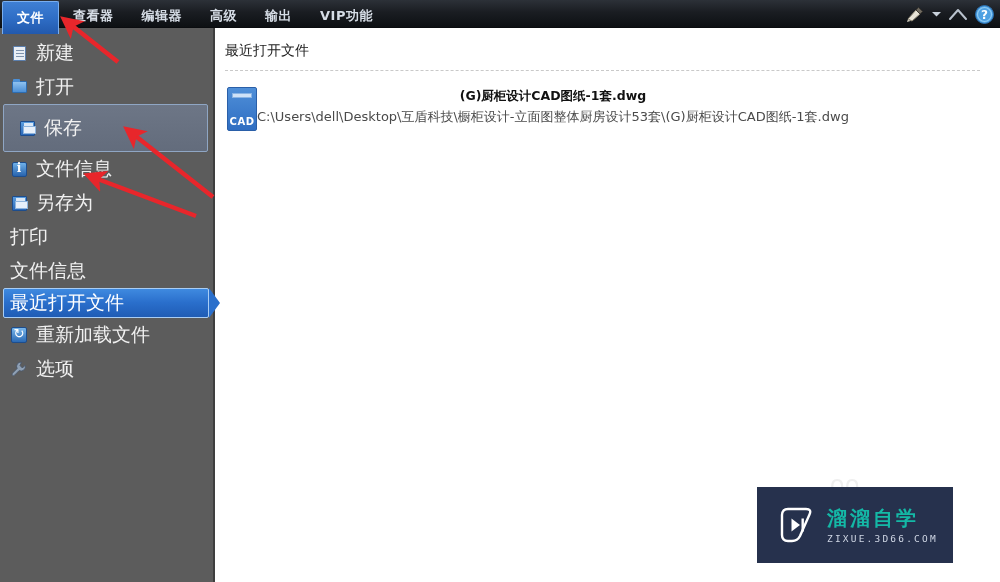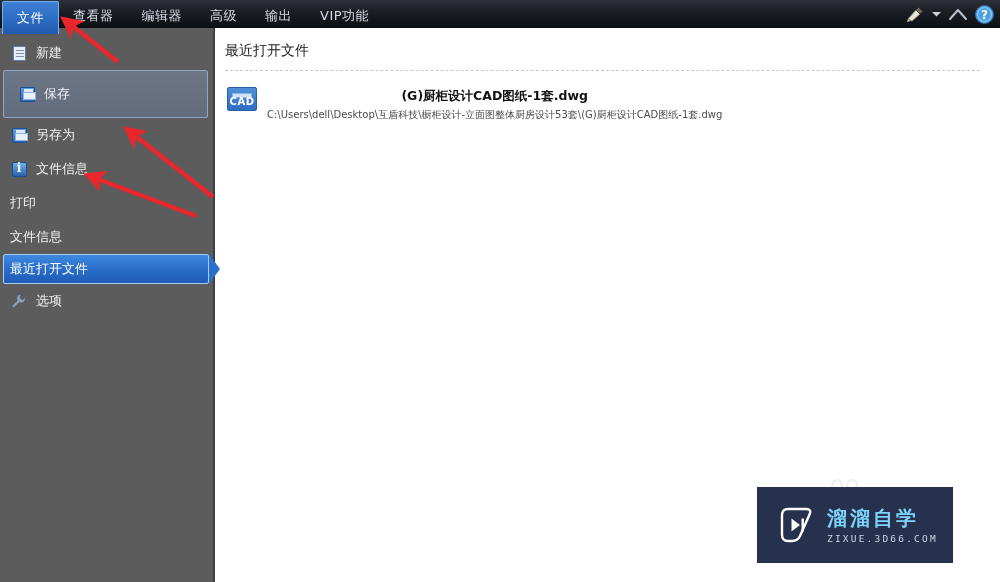--- a/index.html
+++ b/index.html
@@ -20,21 +20,21 @@
     position: absolute; left: 0; top: 0;
     width: 1000px; height: 28px;
     background: linear-gradient(180deg, #2c3138 0%, #1a1d22 45%, #0d1013 100%);
     border-bottom: 1px solid #0a0c0f;
     display: flex; align-items: stretch;
     z-index: 5;
   }
   .menu-item {
     display: flex; align-items: center; justify-content: flex-start;
     padding: 16px 14px;
-    font-size: 13px; font-weight: normal;
+    font-size: 13px; font-weight: bold;
     color: #d6dde6;
     letter-spacing: 0.5px;
     cursor: default;
   }
   .menu-item.active {
     background: linear-gradient(180deg, #3f7fd4 0%, #2f6ec6 50%, #2259ad 100%);
     color: #ffffff;
     border: 1px solid #79aef0;
     border-bottom: none;
     margin: 1px 0 0 2px;
@@ -53,21 +53,21 @@
     background: #5c5c5c;
     border-right: 2px solid #3e3e3e;
     z-index: 2;
   }
   .side-item {
     position: relative;
     height: 34px;
     display: flex; align-items: center;
     padding-left: 10px;
     color: #f0f0f0;
-    font-size: 13px;
+    font-size: 19px;
     cursor: default;
   }
   .side-item .sic {
     width: 18px; height: 18px;
     margin-right: 8px;
     display: flex; align-items: center; justify-content: center;
     flex: none;
   }
   .side-item .noic { width: 0; margin-right: 0; }
   .side-item .slabel { white-space: nowrap; }
@@ -176,23 +176,22 @@
     height: 1px;
     border-top: 1px dashed #c9c9c9;
     margin: 0 2px 12px 2px;
   }
   .file-row {
     display: flex; align-items: flex-start;
     padding: 4px 2px 4px 4px;
     cursor: default;
   }
   .cad-icon {
-    width: 30px; height: 24px;
+    width: 30px; height: 44px;
     flex: none;
-    margin-right: 10px;
     position: relative;
     background: linear-gradient(180deg,#4f8fd8 0%, #2f6ec2 100%);
     border: 1px solid #2a5fa8;
     border-radius: 2px;
   }
   .cad-icon .cad-txt {
     position: absolute; left: 0; right: 0; bottom: 3px;
     text-align: center;
     color: #ffffff;
     font-size: 10px; font-weight: bold;
@@ -200,36 +199,36 @@
     font-family: "DejaVu Sans", sans-serif;
   }
   .cad-icon .cad-bar {
     position: absolute; left: 4px; top: 5px;
     width: 20px; height: 5px;
     background: #cfe2f7;
     border: 1px solid #8ab4e4;
   }
   .file-meta { display: flex; flex-direction: column; gap: 3px; padding-top: 1px; align-items: center;}
   .file-name { font-size: 12.5px; color: #111111; font-weight: bold; }
-  .file-path { font-size: 10px; color: #4a4a4a; }
+  .file-path { font-size: 13px; color: #4a4a4a; }
 
   
   .watermark {
     position: absolute;
     left: 757px; top: 487px;
     width: 196px; height: 76px;
     background: #26314d;
     display: flex; align-items: center;
     padding-left: 16px;
     z-index: 6;
   }
   .wm-logo { width: 44px; height: 44px; flex: none; margin-right: 10px; }
   .wm-txt { display:flex; flex-direction: column; }
   .wm-cn {
-    font-size: 20px; color: #7dd3fc; font-weight: bold;
+    font-size: 20px; color: #14b8a6; font-weight: bold;
     letter-spacing: 3px; line-height: 24px;
   }
   .wm-en {
     font-size: 9.5px; color: #cfd6e4;
     letter-spacing: 2.2px; margin-top: 3px;
     font-family: "DejaVu Sans Mono", monospace;
   }
   .wm-ghost {
     position: absolute; left: 828px; top: 470px;
     font-size: 26px; color: #efefef; letter-spacing: -4px;
@@ -296,60 +295,72 @@
 
     <div style="height:8px"></div>
 
     <div class="side-item">
       <span class="sic">
           <span class="ic-doc"></span>
         </span>
       <span class="slabel">新建</span>
     </div>
 
+    <div class="side-item">
+      <span class="sic">
+          <span class="ic-folder"></span>
+        </span>
+      <span class="slabel">打开</span>
+    </div>
 
     <div class="side-item hover">
       <span class="sic">
           <span class="ic-floppy"></span>
         </span>
       <span class="slabel">保存</span>
     </div>
 
     <div class="side-item">
       <span class="sic">
+          <span class="ic-info"></span>
+        </span>
+      <span class="slabel">文件信息</span>
+    </div>
+
+    <div class="side-item">
+      <span class="sic">
           <span class="ic-floppy"></span>
         </span>
       <span class="slabel">另存为</span>
-    </div>
-
-    <div class="side-item">
-      <span class="sic">
-          <span class="ic-info"></span>
-        </span>
-      <span class="slabel">文件信息</span>
     </div>
 
     <div class="side-item">
       <span class="sic noic"></span>
       <span class="slabel">打印</span>
     </div>
 
 
     <div class="side-item">
       <span class="sic noic"></span>
       <span class="slabel">文件信息</span>
     </div>
 
     <div class="side-item selected">
       <span class="sic noic"></span>
       <span class="slabel">最近打开文件</span>
       <span class="sel-arrow"></span>
     </div>
 
 
+    <div class="side-item">
+      <span class="sic">
+          <span class="ic-refresh"></span>
+        </span>
+      <span class="slabel">重新加载文件</span>
+    </div>
 
     <div class="side-item">
       <span class="sic">
         <svg class="ic-wrench" width="16" height="16" viewBox="0 0 16 16">
           <path d="M10.5 1.2 a4.2 4.2 0 0 0 -4.3 6.3 L1.5 12.2 a1.4 1.4 0 0 0 2 2 L8.2 9.5 a4.2 4.2 0 0 0 5.9 -5.2 L11.4 7 L9 4.6 Z" fill="#8fa0b4" stroke="#46566b" stroke-width="0.8"></path>
         </svg>
       </span>
       <span class="slabel">选项</span>
     </div>
 

